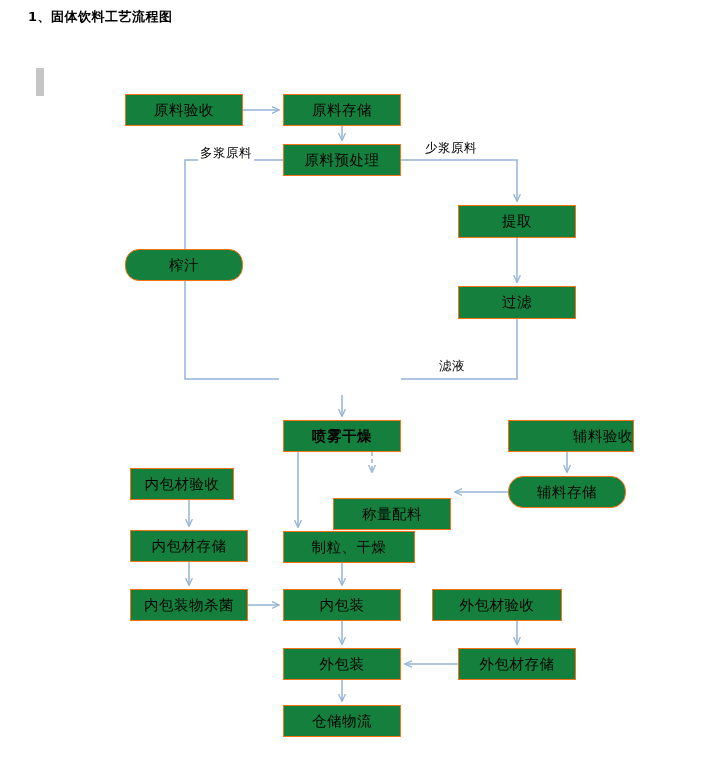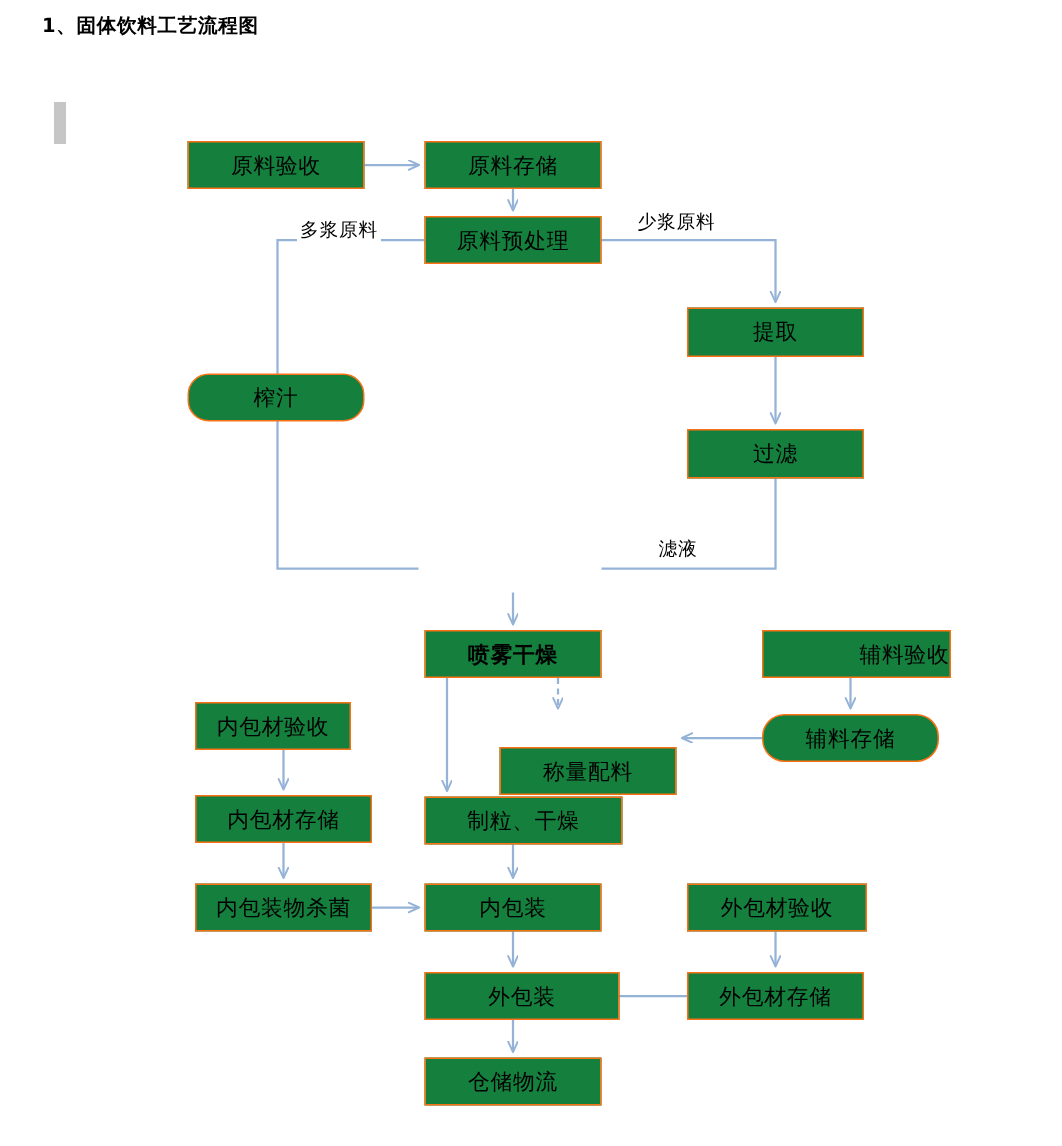--- a/index.html
+++ b/index.html
@@ -165,21 +165,21 @@
   </div>
 
   <div class="node" style="left:283px; top:531px; width:132px; height:32px;text-align:center;">
     <span>制粒、干燥</span>
   </div>
 
   <div class="node" style="left:283px; top:589px; width:118px; height:32px;">
     <span>内包装</span>
   </div>
 
-  <div class="node" style="left:283px; top:648px; width:130px; height:32px;">
+  <div class="node" style="left:283px; top:648px; width:118px; height:32px;">
     <span>外包装</span>
   </div>
 
   <div class="node" style="left:283px; top:705px; width:118px; height:32px;">
     <span>仓储物流</span>
   </div>
 
   <div class="node" style="left:508px; top:420px; width:126px; height:32px;justify-content:flex-end;">
     <span>辅料验收</span>
   </div>
@@ -193,21 +193,21 @@
   </div>
 
   <div class="node" style="left:130px; top:530px; width:118px; height:32px;">
     <span>内包材存储</span>
   </div>
 
   <div class="node" style="left:130px; top:589px; width:118px; height:32px;text-align:center;">
     <span>内包装物杀菌</span>
   </div>
 
-  <div class="node" style="left:458px; top:589px; width:120px; height:32px;align-items:center;">
+  <div class="node" style="left:432px; top:589px; width:130px; height:32px;align-items:center;">
     <span>外包材验收</span>
   </div>
 
   <div class="node" style="left:458px; top:648px; width:118px; height:32px;">
     <span>外包材存储</span>
   </div>
 
   <div class="edge-label" style="left:198px; top:145px;">多浆原料</div>
 
   <div class="edge-label" style="left:423px; top:140px;">少浆原料</div>

